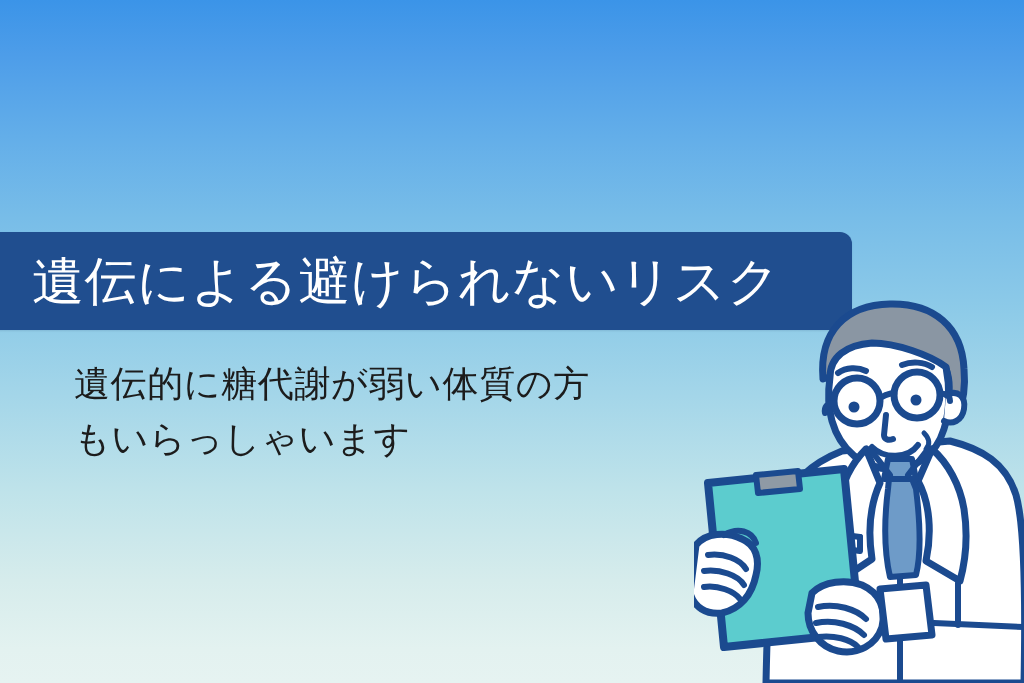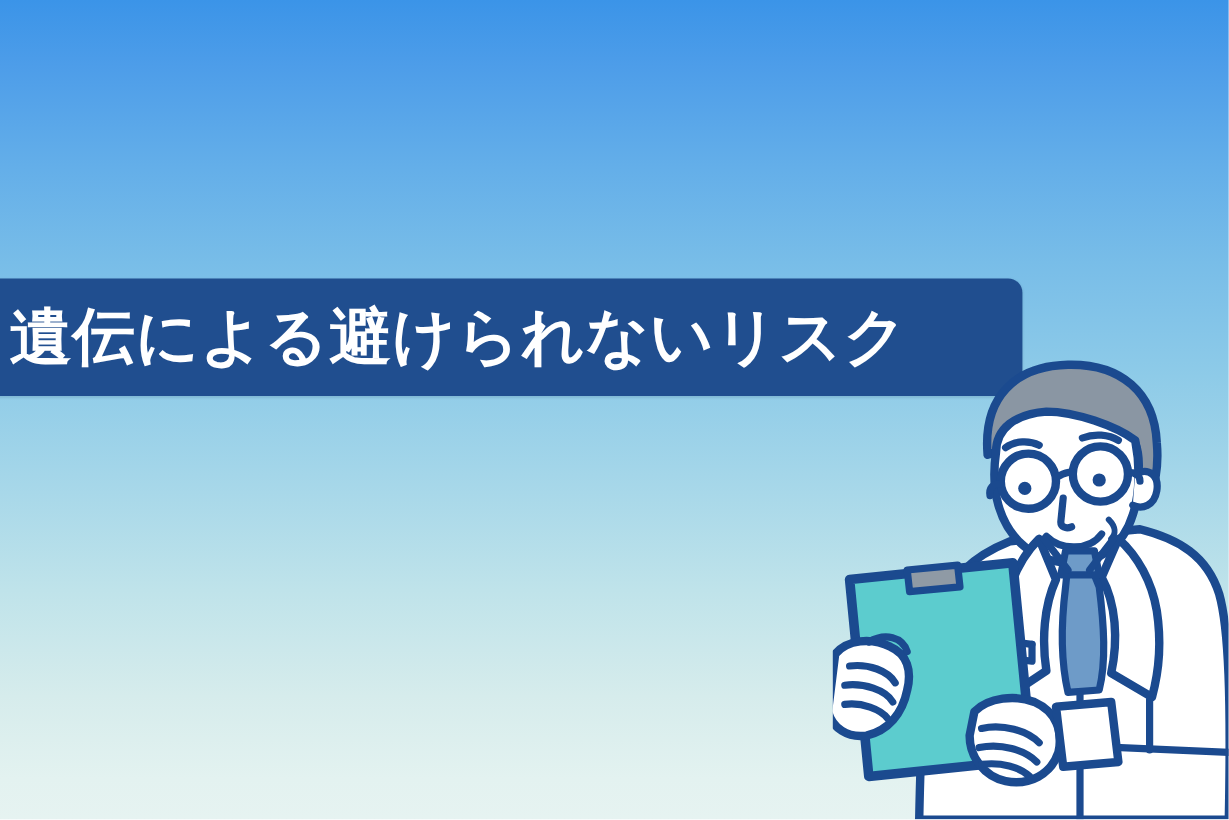--- a/index.html
+++ b/index.html
@@ -40,24 +40,24 @@
     height: 98px;
     background: #204e8f;
     border-radius: 12px;
     display: flex;
     align-items: center;
     box-shadow: 0 1px 2px rgba(10,40,80,0.12);
   }
   .banner-title {
     color: #ffffff;
     font-size: 52px;
-    font-weight: bold;
+    font-weight: normal;
     letter-spacing: 0.5px;
     line-height: 1;
-    margin-left: 32px;
+    margin-left: 56px;
     white-space: nowrap;
   }
 
   
   .subtitle {
     position: absolute;
     left: 74px;
     top: 357px;
     width: 640px;
     color: #1c1c1c;
@@ -81,20 +81,24 @@
 </style>
 </head>
 <body>
 
 <div class="slide">
 
   <div class="banner">
     <div class="banner-title">遺伝による避けられないリスク</div>
   </div>
 
+  <div class="subtitle">
+    <span class="line">遺伝的に糖代謝が弱い体質の方</span>
+    <span class="line">もいらっしゃいます</span>
+  </div>
 
   <div class="doctor">
     <svg viewBox="0 0 330 400" xmlns="http://www.w3.org/2000/svg">
       <defs>
         <clipPath id="frameClip">
           <rect x="0" y="0" width="330" height="400"></rect>
         </clipPath>
       </defs>
 
       <g clip-path="url(#frameClip)" stroke="#1b4a8f" stroke-width="7" stroke-linecap="round" stroke-linejoin="round" fill="none">

